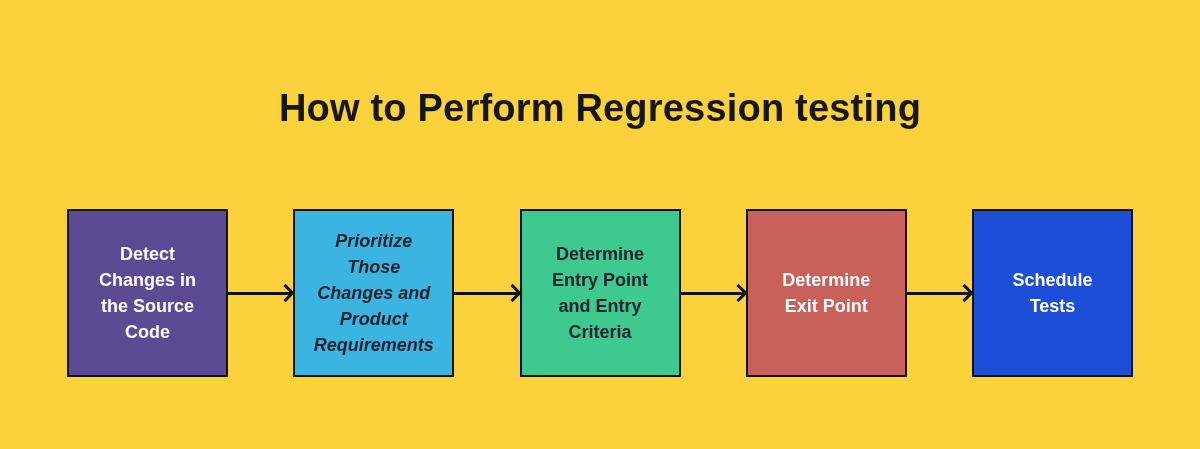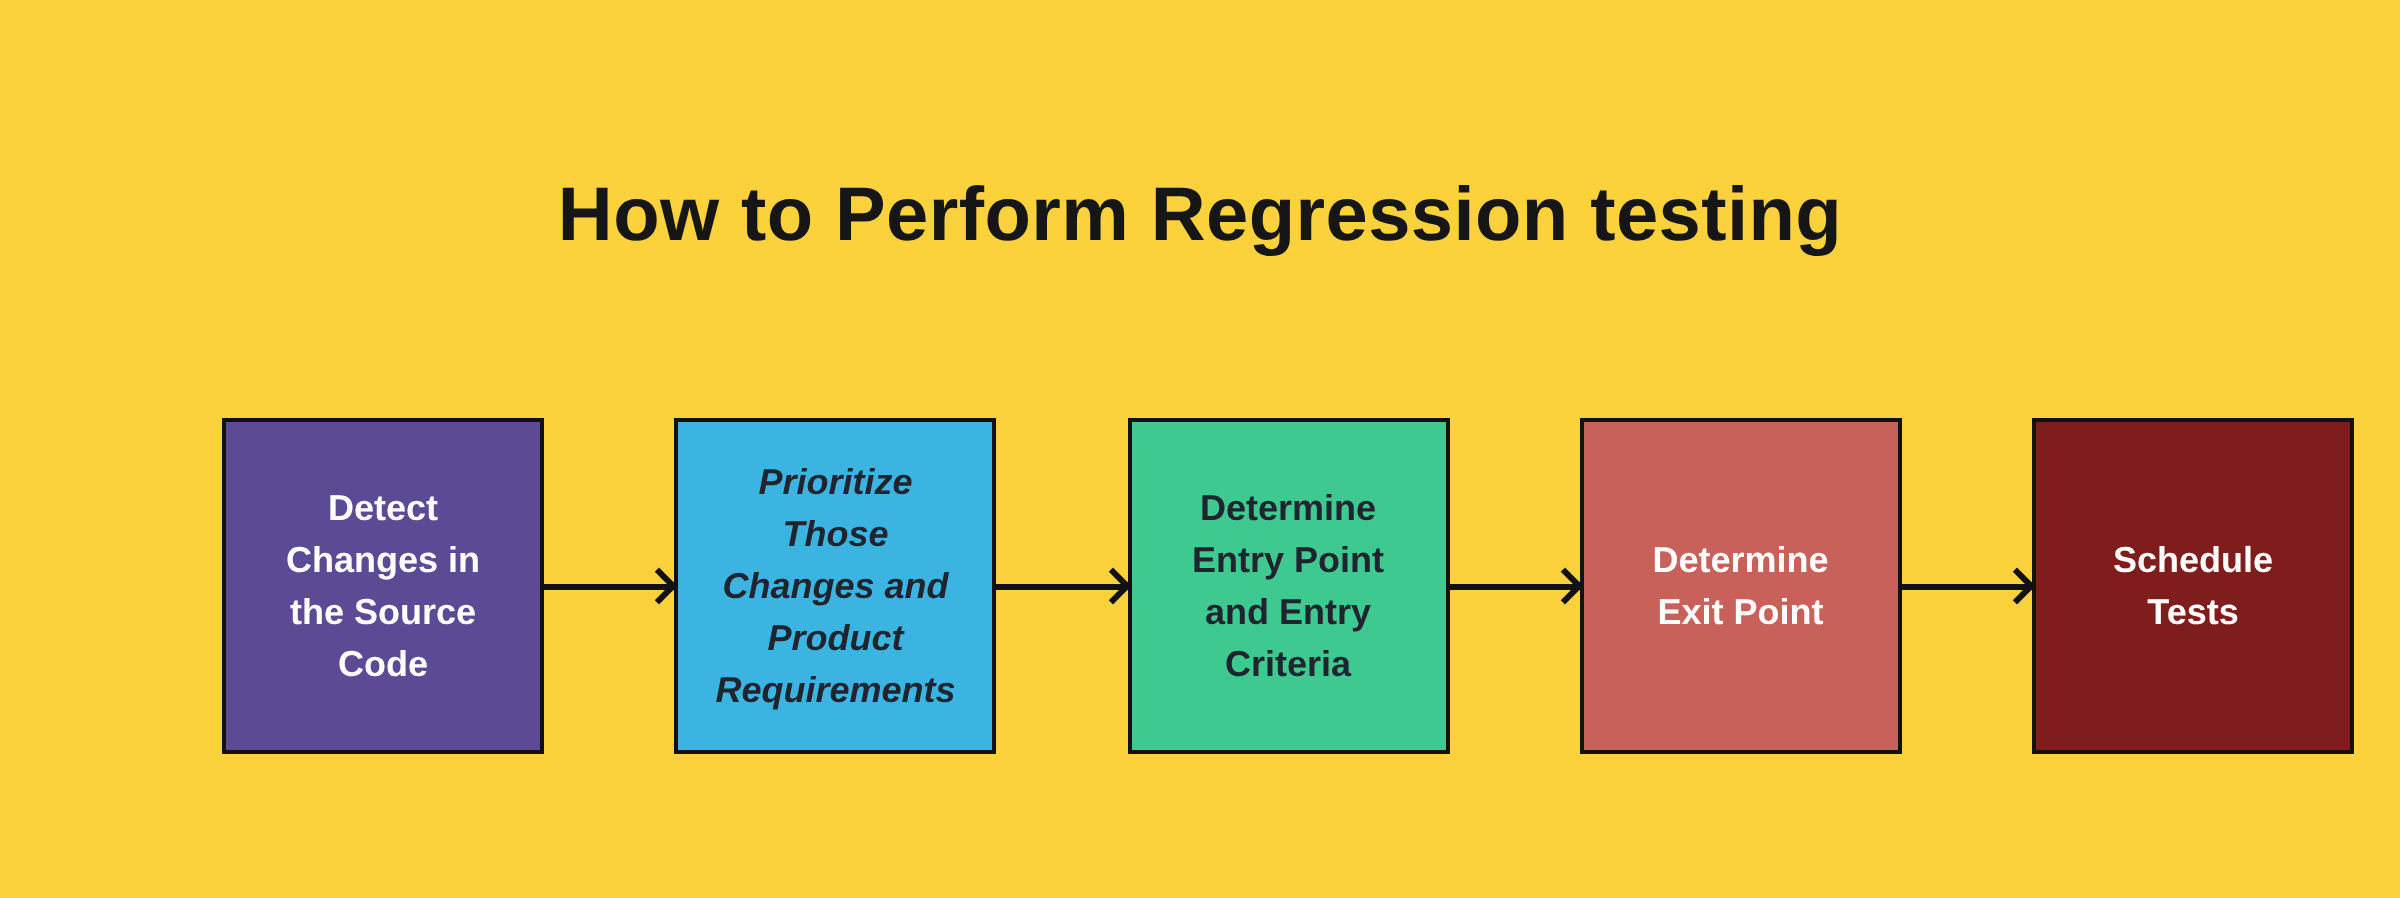--- a/index.html
+++ b/index.html
@@ -25,21 +25,20 @@
     color: #161616;
   }
   .flow {
     position: absolute;
     left: 67px;
     top: 209px;
     width: 1066px;
     height: 168px;
     display: flex;
     align-items: stretch;
-    margin-left: 44px;
   }
   .step {
     width: 161px;
     box-sizing: border-box;
     border: 2px solid #111111;
     display: flex;
     align-items: center;
     justify-content: center;
     flex: 0 0 auto;
   }
@@ -103,17 +102,17 @@
   <div class="arrow" style="background: rgb(17, 17, 17);">
     <span class="arrowhead" style="border-top-color: rgb(17, 17, 17); border-right-color: rgb(17, 17, 17);"></span>
   </div>
   <div class="step" style="background: rgb(199, 97, 90); color: rgb(255, 255, 255); border-color: rgb(17, 17, 17);">
     <span class="step-label">Determine
 Exit Point</span>
   </div>
   <div class="arrow" style="background: rgb(17, 17, 17);">
     <span class="arrowhead" style="border-top-color: rgb(17, 17, 17); border-right-color: rgb(17, 17, 17);"></span>
   </div>
-  <div class="step" style="background: #7f1d1d; color: rgb(255, 255, 255); border-color: rgb(17, 17, 17);">
+  <div class="step" style="background: #1d4ed8; color: rgb(255, 255, 255); border-color: rgb(17, 17, 17);">
     <span class="step-label">Schedule
 Tests</span>
   </div>
 </div>
 
 </body></html>

